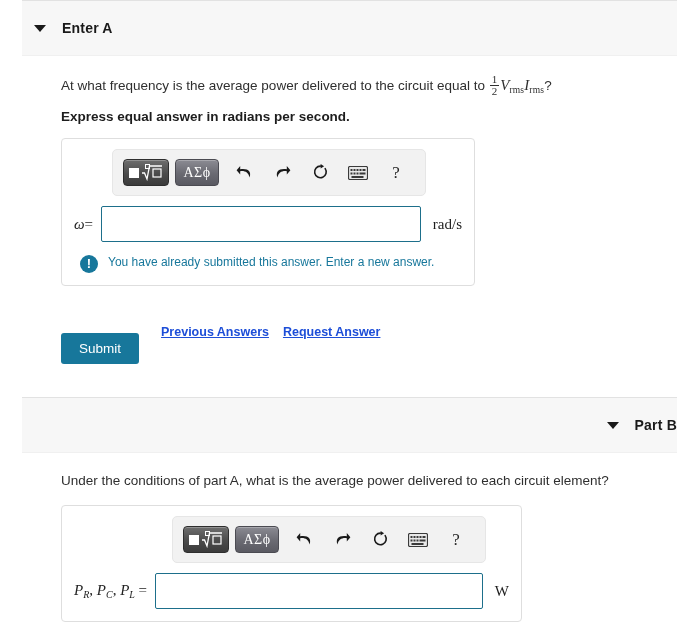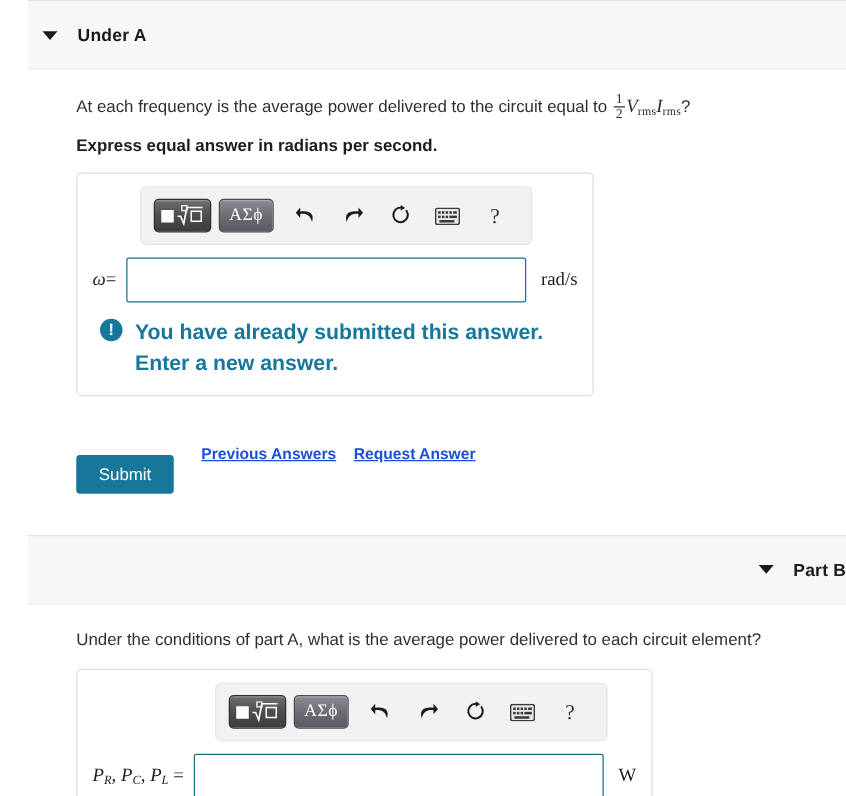--- a/index.html
+++ b/index.html
@@ -211,21 +211,21 @@
     color: #ffffff;
     font-size: 13px;
     font-weight: bold;
     line-height: 18px;
     text-align: center;
     flex: none;
     margin-right: 10px;
     margin-top: 1px;
     font-family: "Liberation Sans", sans-serif;
   }
-  .fb-lines { font-size: 17px; line-height: 1.45; font-weight: bold; }
+  .fb-lines { font-size: 12px; line-height: 1.45; }
   .fb-line1 { color: #17779b; }
   .fb-line2 { color: #6e6e6e; }
 
   
   .actions {
     display: flex;
     align-items: center;
     margin-top: 14px;
   }
   .submit-btn {
@@ -249,27 +249,27 @@
   }
   .link + .link { margin-left: 14px; }
 </style>
 </head>
 <body>
 
 <div class="page">
 
   <div class="part-header">
     <span class="caret"></span>
-    <span class="part-title">Under A</span>
+    <span class="part-title">Enter A</span>
   </div>
 
   <div class="part-body">
 
     <div class="qtext">
-      <span>At each frequency is the average power delivered to the circuit equal to </span><span class="mathfrac"><span class="num">1</span><span class="den">2</span></span><span class="mvar">V</span><span class="msub">rms</span><span class="mvar">I</span><span class="msub">rms</span><span>?</span>
+      <span>At what frequency is the average power delivered to the circuit equal to </span><span class="mathfrac"><span class="num">1</span><span class="den">2</span></span><span class="mvar">V</span><span class="msub">rms</span><span class="mvar">I</span><span class="msub">rms</span><span>?</span>
     </div>
 
     <div class="qprompt">Express equal answer in radians per second.</div>
 
     <div class="answer-card" id="partA-card">
 
       <div class="toolbar-row" id="partA-toolbar-row">
         <div class="toolbar">
 
           <div class="tbtn">

